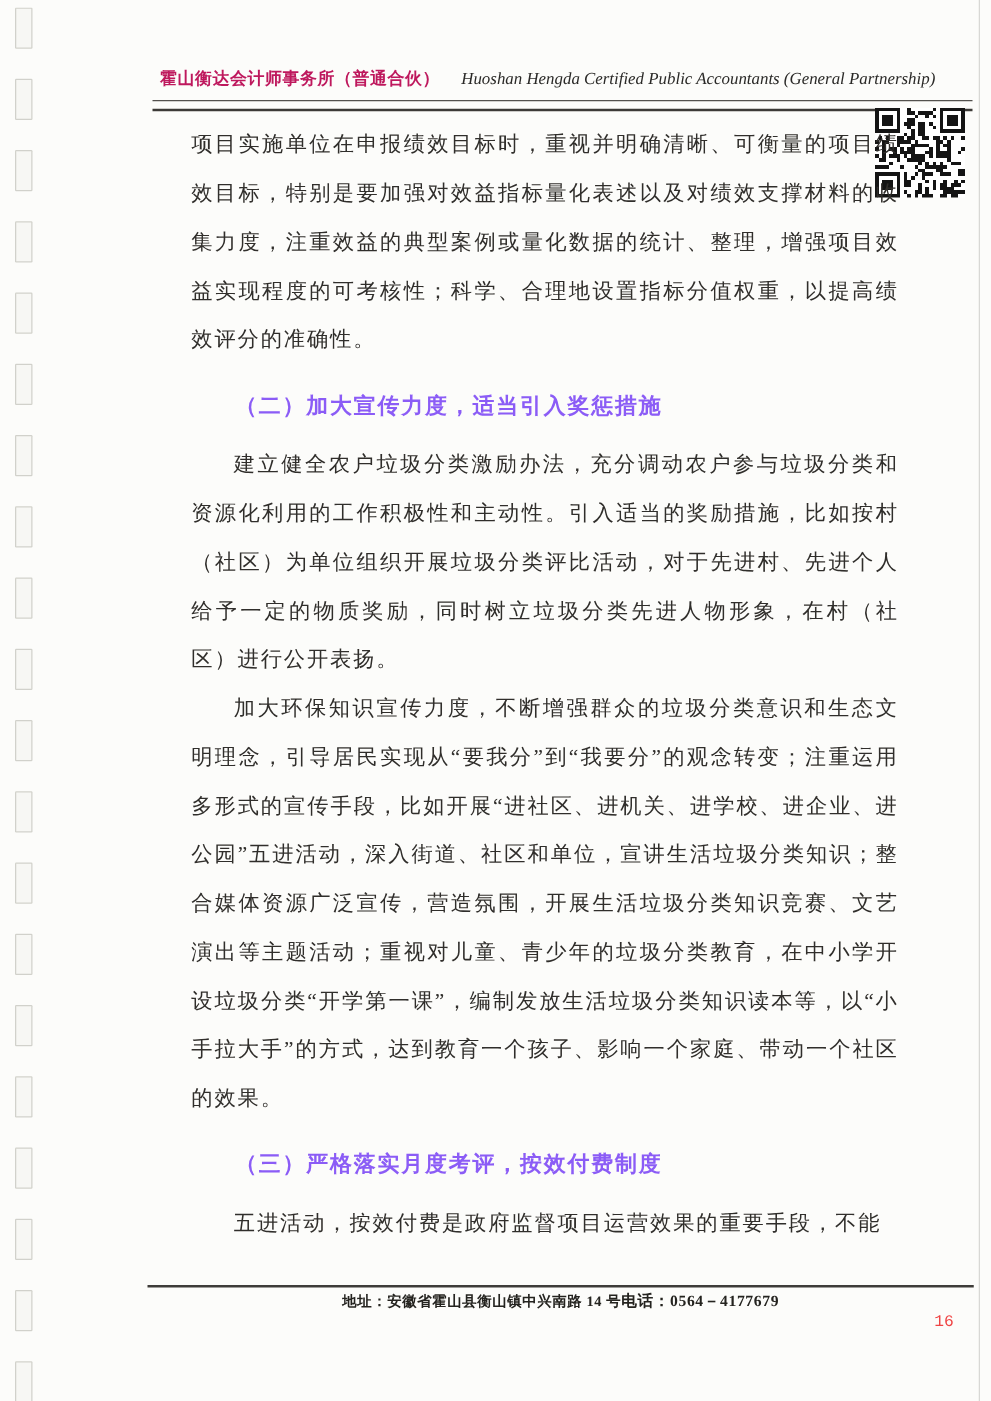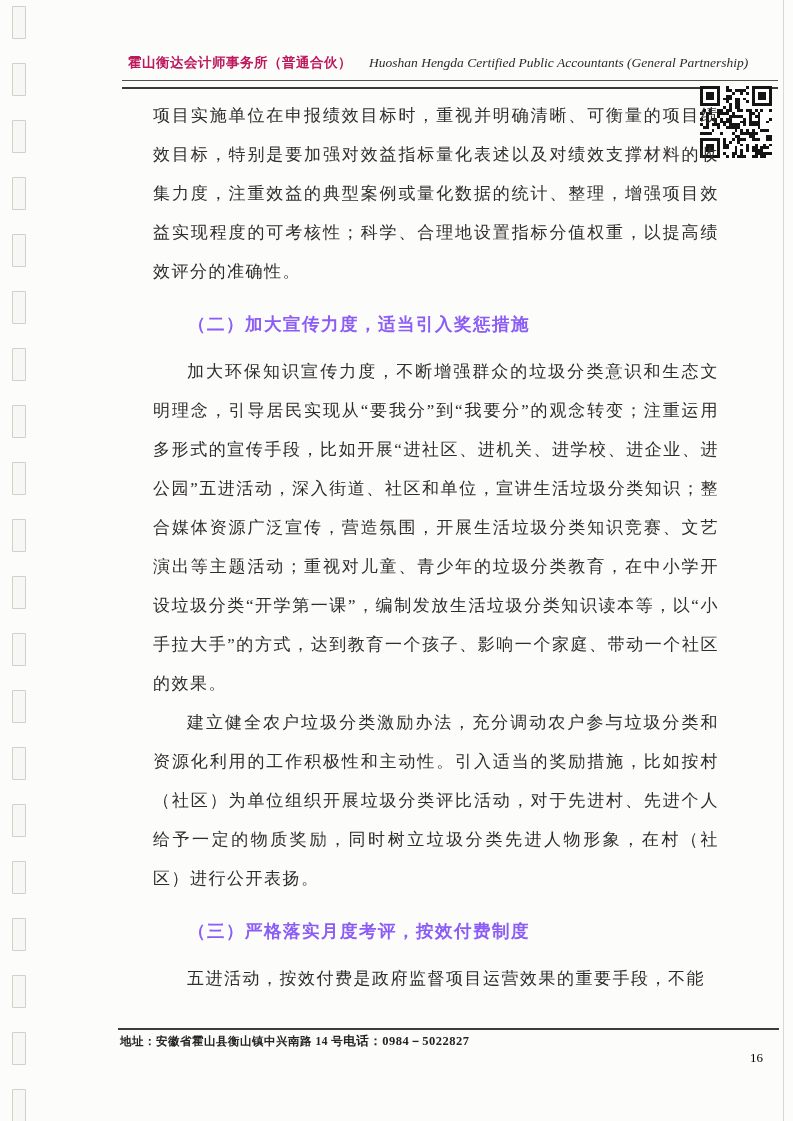--- a/index.html
+++ b/index.html
@@ -34,24 +34,24 @@
            font-size:17px;line-height:39px;letter-spacing:1.5px;
            color:#302e2b;text-align:justify;margin-left:25px;}
   .para{margin:0;text-indent:2em;}
   .para.no-indent{text-indent:0;}
   .heading{margin:14px 0 8px 0;font-size:17.5px;line-height:39px;font-weight:bold;
            color:#8b5cf6;text-indent:2em;}
 
   
   .footer-rule{position:absolute;left:118px;right:14px;top:1028px;height:2px;background:#3e3c39;}
   .footer{position:absolute;left:120px;right:16px;top:1033px;display:flex;
-          justify-content:flex-start;align-items:baseline;
+          justify-content:center;align-items:baseline;
           font-size:11.5px;font-weight:bold;color:#24231f;letter-spacing:0.5px;}
   .footer .phone{font-size:12.5px;}
-  .page-num{position:absolute;right:30px;top:1050px;font-size:13px;color:#000000;}
+  .page-num{position:absolute;right:30px;top:1050px;font-size:13px;color:#ef4444;font-family:Liberation Mono, monospace;}
 </style>
 </head>
 <body>
 
 <div class="page">
 
   <div class="punch-holes">
       <div class="punch"></div>
       <div class="punch"></div>
       <div class="punch"></div>
@@ -286,26 +286,26 @@
         <rect x="20" y="2" width="3" height="3" fill="#141414"></rect>
         <rect x="0" y="18" width="7" height="7" fill="#141414"></rect>
         <rect x="1" y="19" width="5" height="5" fill="#ffffff"></rect>
         <rect x="2" y="20" width="3" height="3" fill="#141414"></rect>
       </svg>
   </div>
 
   <div class="content">
     <p class="para no-indent">项目实施单位在申报绩效目标时，重视并明确清晰、可衡量的项目绩效目标，特别是要加强对效益指标量化表述以及对绩效支撑材料的收集力度，注重效益的典型案例或量化数据的统计、整理，增强项目效益实现程度的可考核性；科学、合理地设置指标分值权重，以提高绩效评分的准确性。</p>
     <h2 class="heading">（二）加大宣传力度，适当引入奖惩措施</h2>
+    <p class="para">建立健全农户垃圾分类激励办法，充分调动农户参与垃圾分类和资源化利用的工作积极性和主动性。引入适当的奖励措施，比如按村（社区）为单位组织开展垃圾分类评比活动，对于先进村、先进个人给予一定的物质奖励，同时树立垃圾分类先进人物形象，在村（社区）进行公开表扬。</p>
     <p class="para">加大环保知识宣传力度，不断增强群众的垃圾分类意识和生态文明理念，引导居民实现从“要我分”到“我要分”的观念转变；注重运用多形式的宣传手段，比如开展“进社区、进机关、进学校、进企业、进公园”五进活动，深入街道、社区和单位，宣讲生活垃圾分类知识；整合媒体资源广泛宣传，营造氛围，开展生活垃圾分类知识竞赛、文艺演出等主题活动；重视对儿童、青少年的垃圾分类教育，在中小学开设垃圾分类“开学第一课”，编制发放生活垃圾分类知识读本等，以“小手拉大手”的方式，达到教育一个孩子、影响一个家庭、带动一个社区的效果。</p>
-    <p class="para">建立健全农户垃圾分类激励办法，充分调动农户参与垃圾分类和资源化利用的工作积极性和主动性。引入适当的奖励措施，比如按村（社区）为单位组织开展垃圾分类评比活动，对于先进村、先进个人给予一定的物质奖励，同时树立垃圾分类先进人物形象，在村（社区）进行公开表扬。</p>
     <h2 class="heading">（三）严格落实月度考评，按效付费制度</h2>
     <p class="para">五进活动，按效付费是政府监督项目运营效果的重要手段，不能</p>
   </div>
 
   <div class="footer-rule"></div>
   <div class="footer">
     <span class="address">地址：安徽省霍山县衡山镇中兴南路 14 号</span>
-    <span class="phone">电话：0984－5022827</span>
+    <span class="phone">电话：0564－4177679</span>
   </div>
   <div class="page-num">16</div>
 
 </div>
 
 </body></html>

